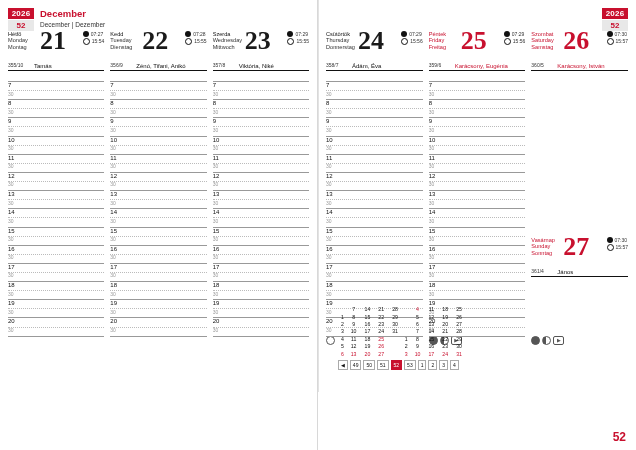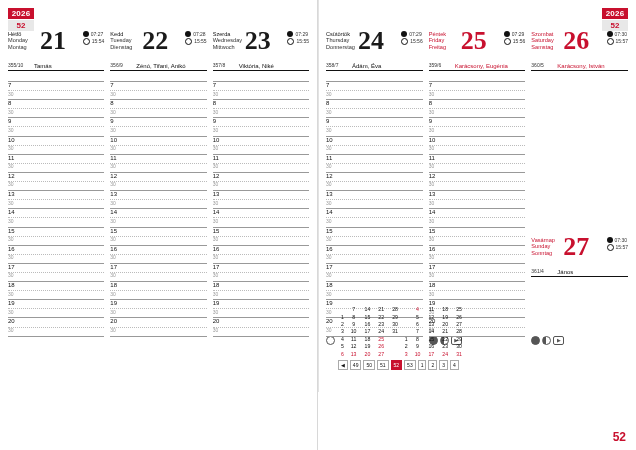--- a/index.html
+++ b/index.html
@@ -81,20 +81,24 @@
 </head>
 <body>
 
 <div class="planner">
 
   <div class="page left">
     <div class="hdr hdr-left">
       <div class="yearbox">
         <div class="yr">2026</div>
         <div class="wk">52</div>
+      </div>
+      <div class="hdr-texts">
+        <div class="hdr-month">December</div>
+        <div class="hdr-sub">December | Dezember</div>
       </div>
     </div>
     <div class="cols" id="left-cols">
         <div class="col">
           <div class="dayhead">
             <div class="dnames">
               <div class="n1" style="">Hétfő</div>
               <div style="">Monday</div>
               <div style="">Montag</div>
             </div>

